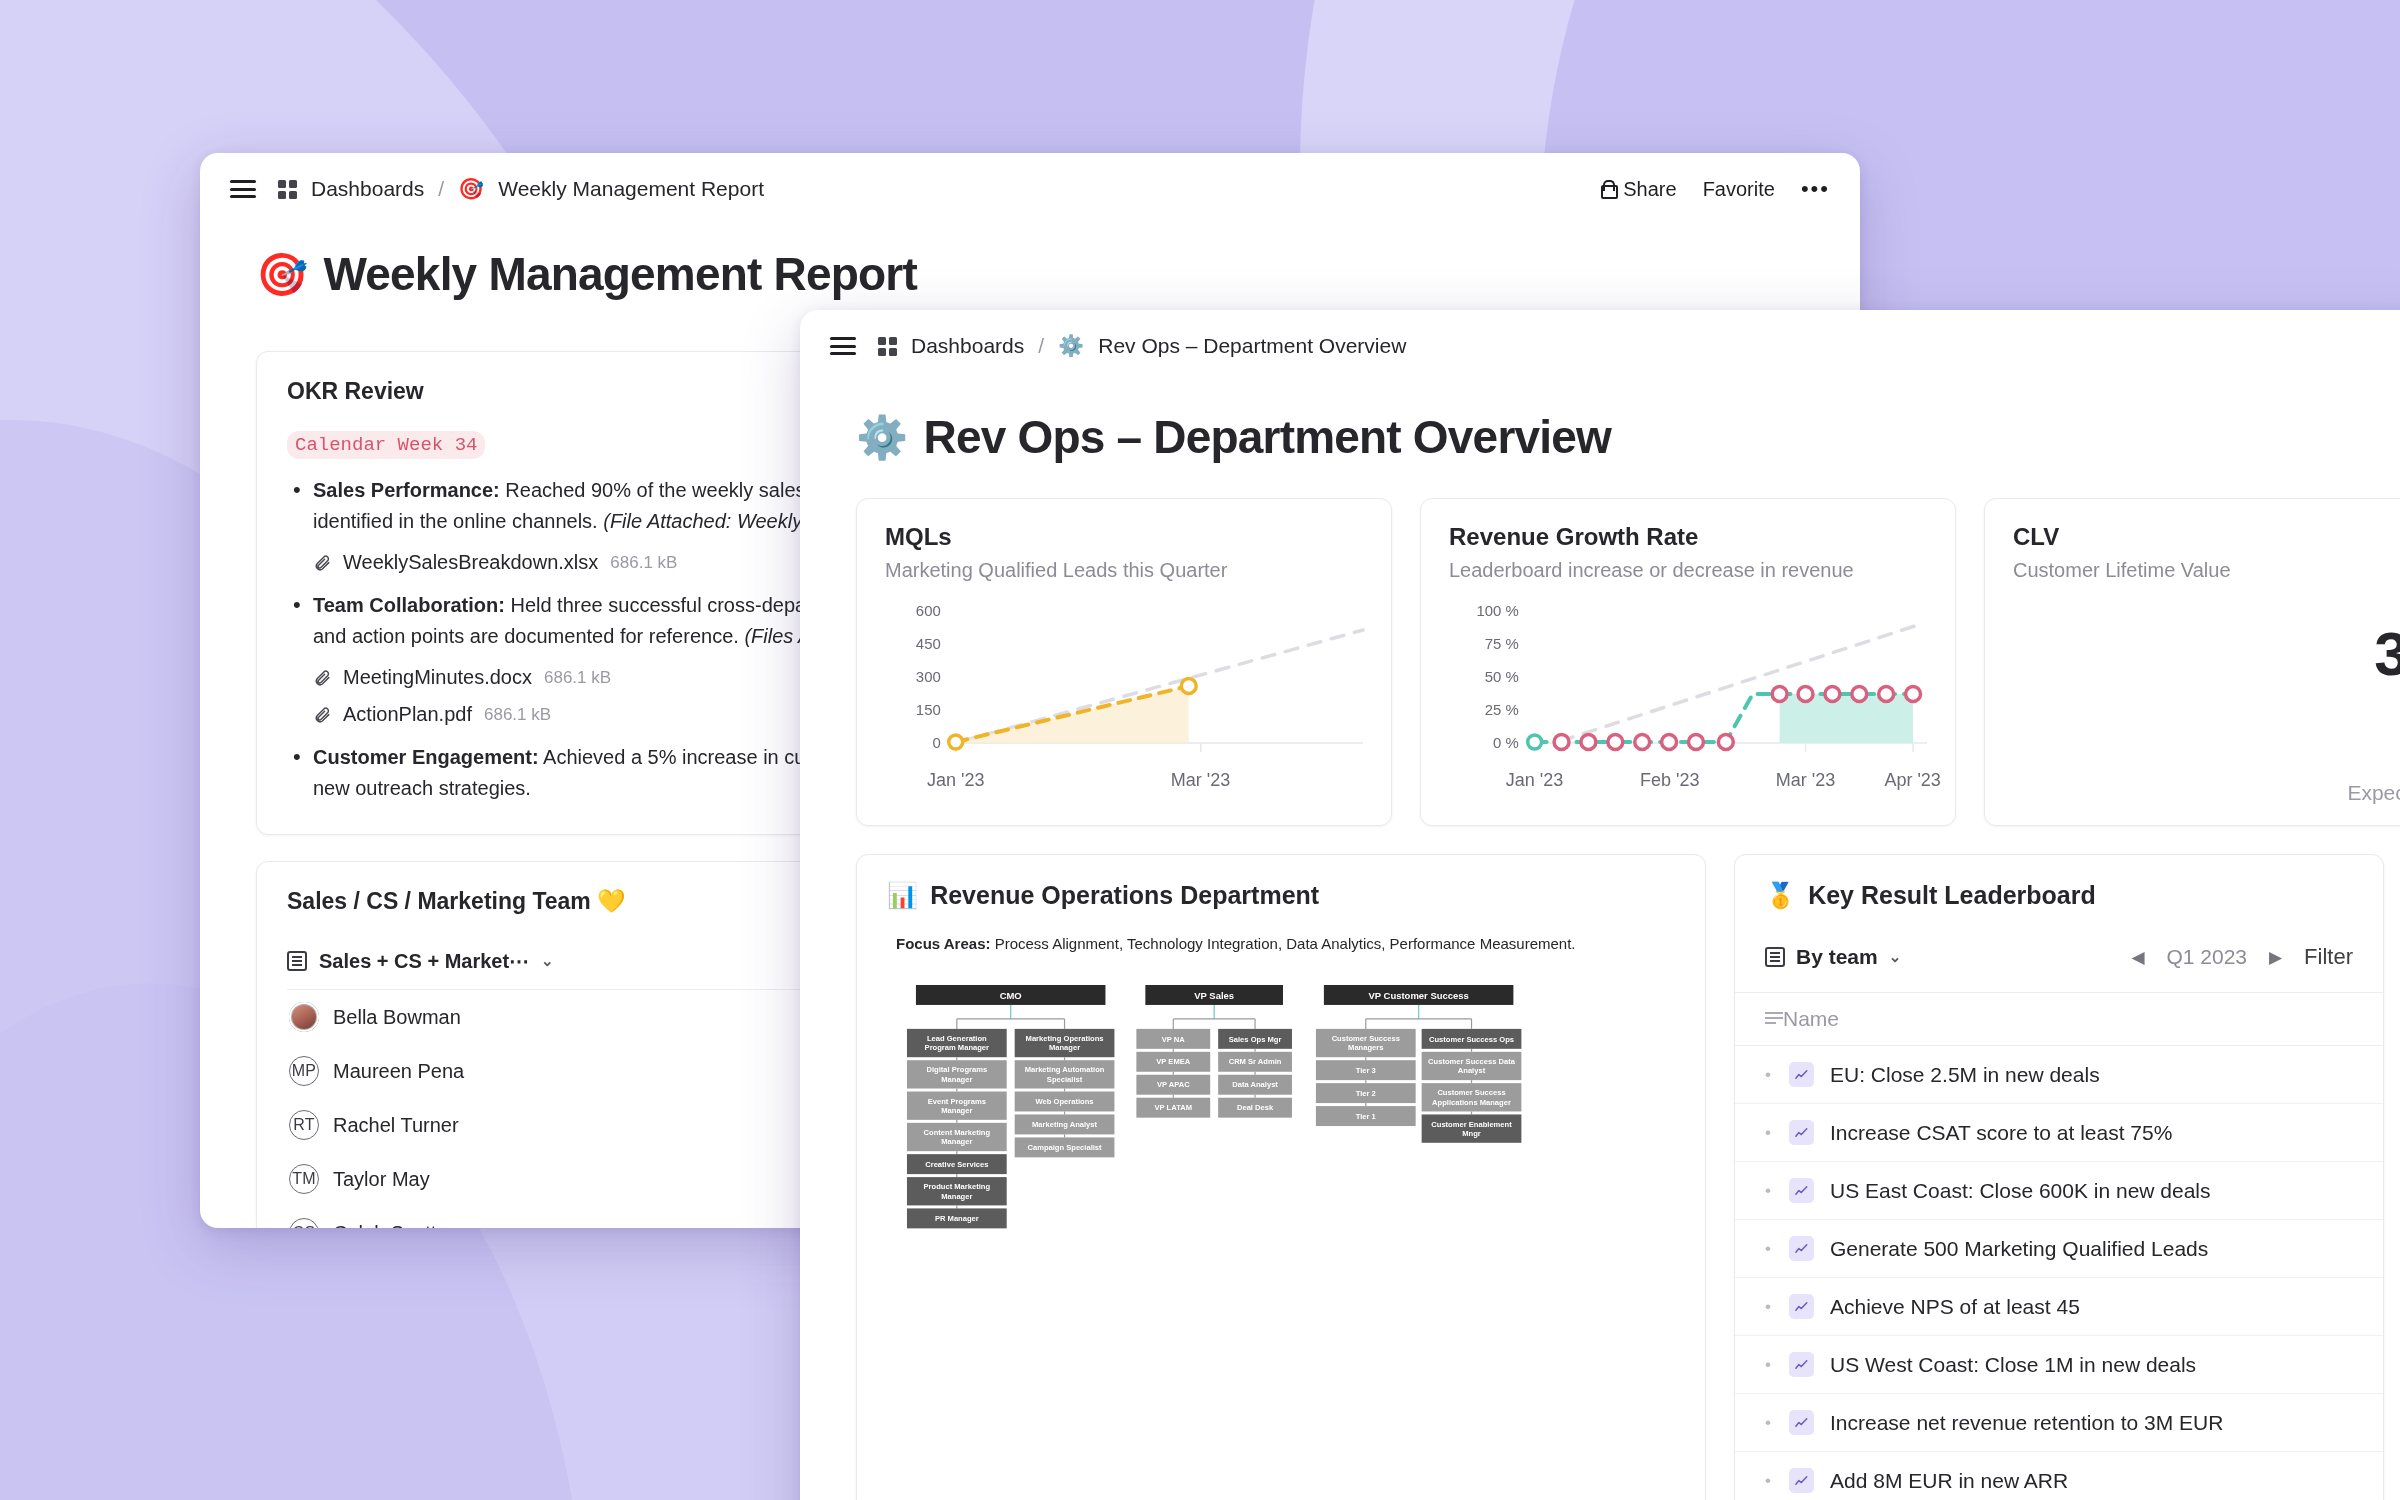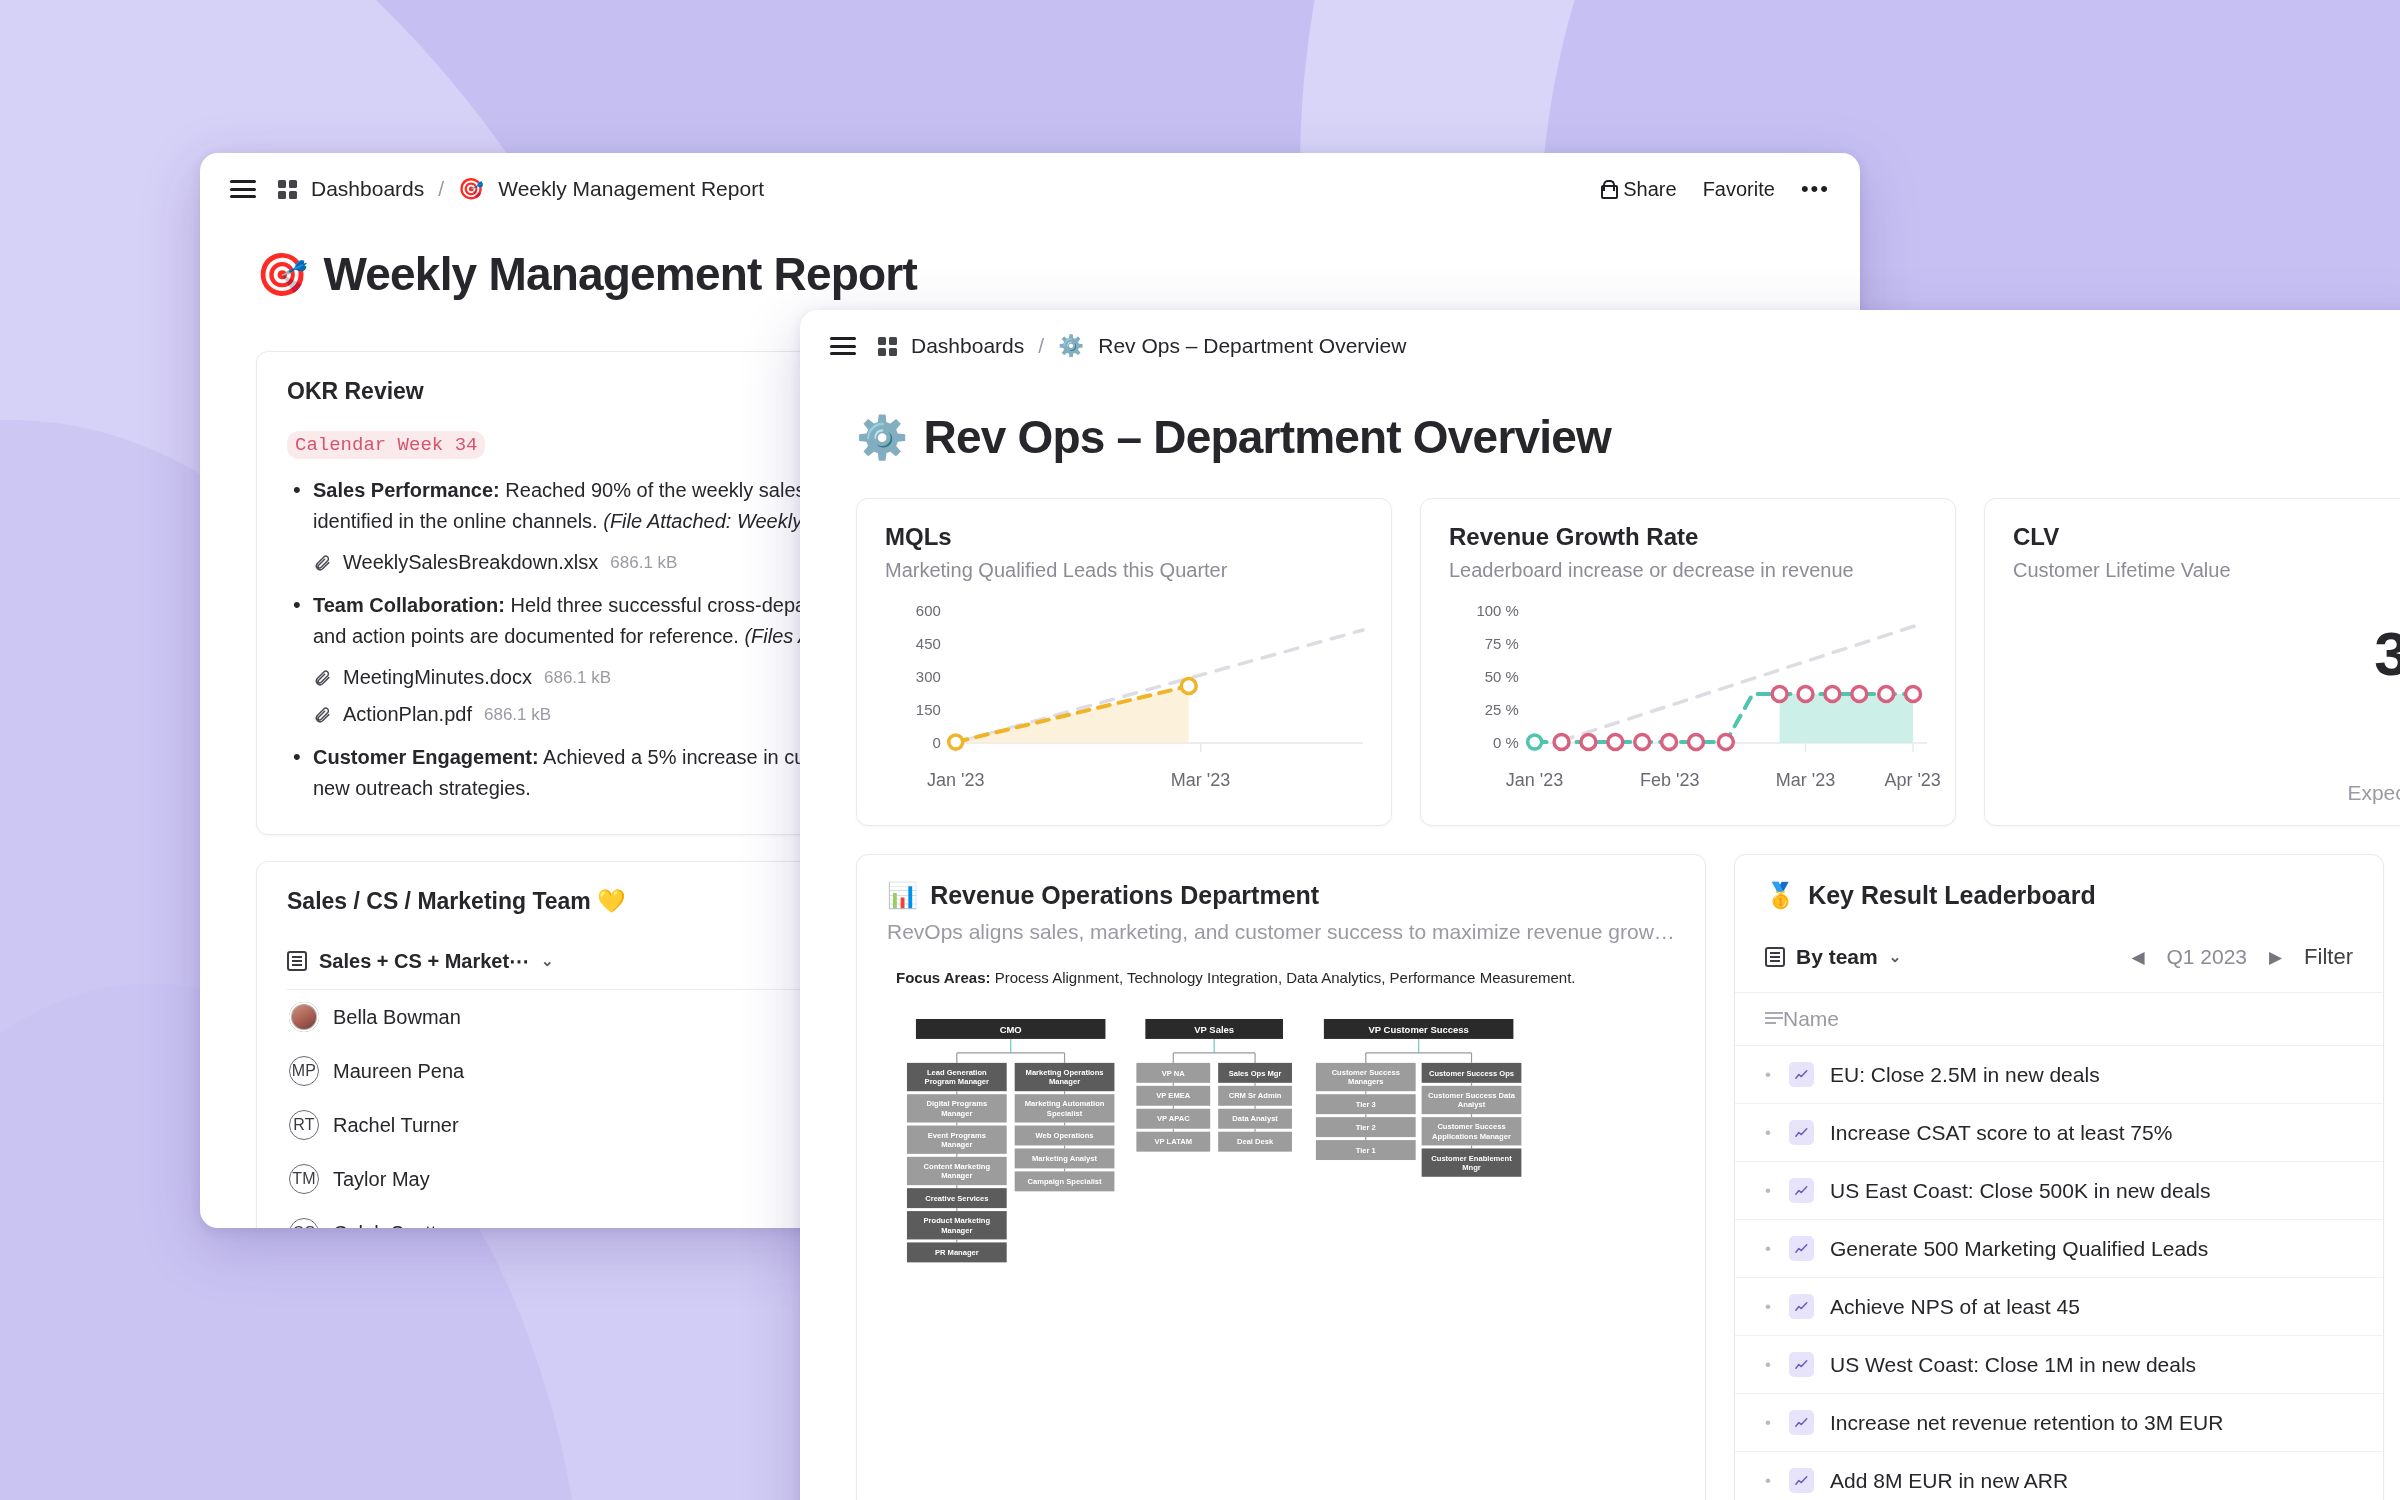--- a/index.html
+++ b/index.html
@@ -363,21 +363,20 @@
       </div>
     </div>
 
     <div class="row" style="margin-top:28px">
 
       <div class="card" style="flex:0 0 850px; padding:26px 30px 20px 30px;">
         <div class="panel-h">
           <span>📊</span>
           <span>Revenue Operations Department</span>
         </div>
-        <div class="panel-sub">RevOps aligns sales, marketing, and customer success to maximize revenue grow…</div>
         <div class="focus">
           <b>Focus Areas:</b><span> Process Alignment, Technology Integration, Data Analytics, Performance Measurement.</span>
         </div>
         <div class="org">
           <svg id="org-svg" viewBox="0 0 790 470">
               <rect x="29" y="4" width="190" height="20" fill="#2a2a2a"></rect>
               <text x="124" y="17.6" text-anchor="middle" fill="#fff" font-size="9.5" font-weight="bold" font-family="Liberation Sans, sans-serif">CMO</text>
               <path d="M124 24 L124 38" stroke="#7fd1c8" stroke-width="1.4" fill="none"></path>
               <rect x="20" y="48" width="100" height="28.4" fill="#5c5c5c"></rect>
               <text x="70" text-anchor="middle" fill="#fff" font-size="7.6" font-weight="bold" font-family="Liberation Sans, sans-serif"><tspan x="70" y="60.300000000000004">Lead Generation</tspan><tspan x="70" y="69.5">Program Manager</tspan></text>
@@ -519,21 +518,21 @@
               </span>
               <span>Increase CSAT score to at least 75%</span>
             </div>
             <div class="lb-row">
               <span class="lb-dot">•</span>
               <span class="kr-ico">
                 <svg width="15" height="15" viewBox="0 0 16 16" fill="none" stroke="#6b5fb8" stroke-width="1.6" stroke-linecap="round" stroke-linejoin="round">
                   <path d="M2 12l3.2-4 2.6 2.2L13.6 4"></path>
                 </svg>
               </span>
-              <span>US East Coast: Close 500K in new deals</span>
+              <span>US East Coast: Close 600K in new deals</span>
             </div>
             <div class="lb-row">
               <span class="lb-dot">•</span>
               <span class="kr-ico">
                 <svg width="15" height="15" viewBox="0 0 16 16" fill="none" stroke="#6b5fb8" stroke-width="1.6" stroke-linecap="round" stroke-linejoin="round">
                   <path d="M2 12l3.2-4 2.6 2.2L13.6 4"></path>
                 </svg>
               </span>
               <span>Generate 500 Marketing Qualified Leads</span>
             </div>

